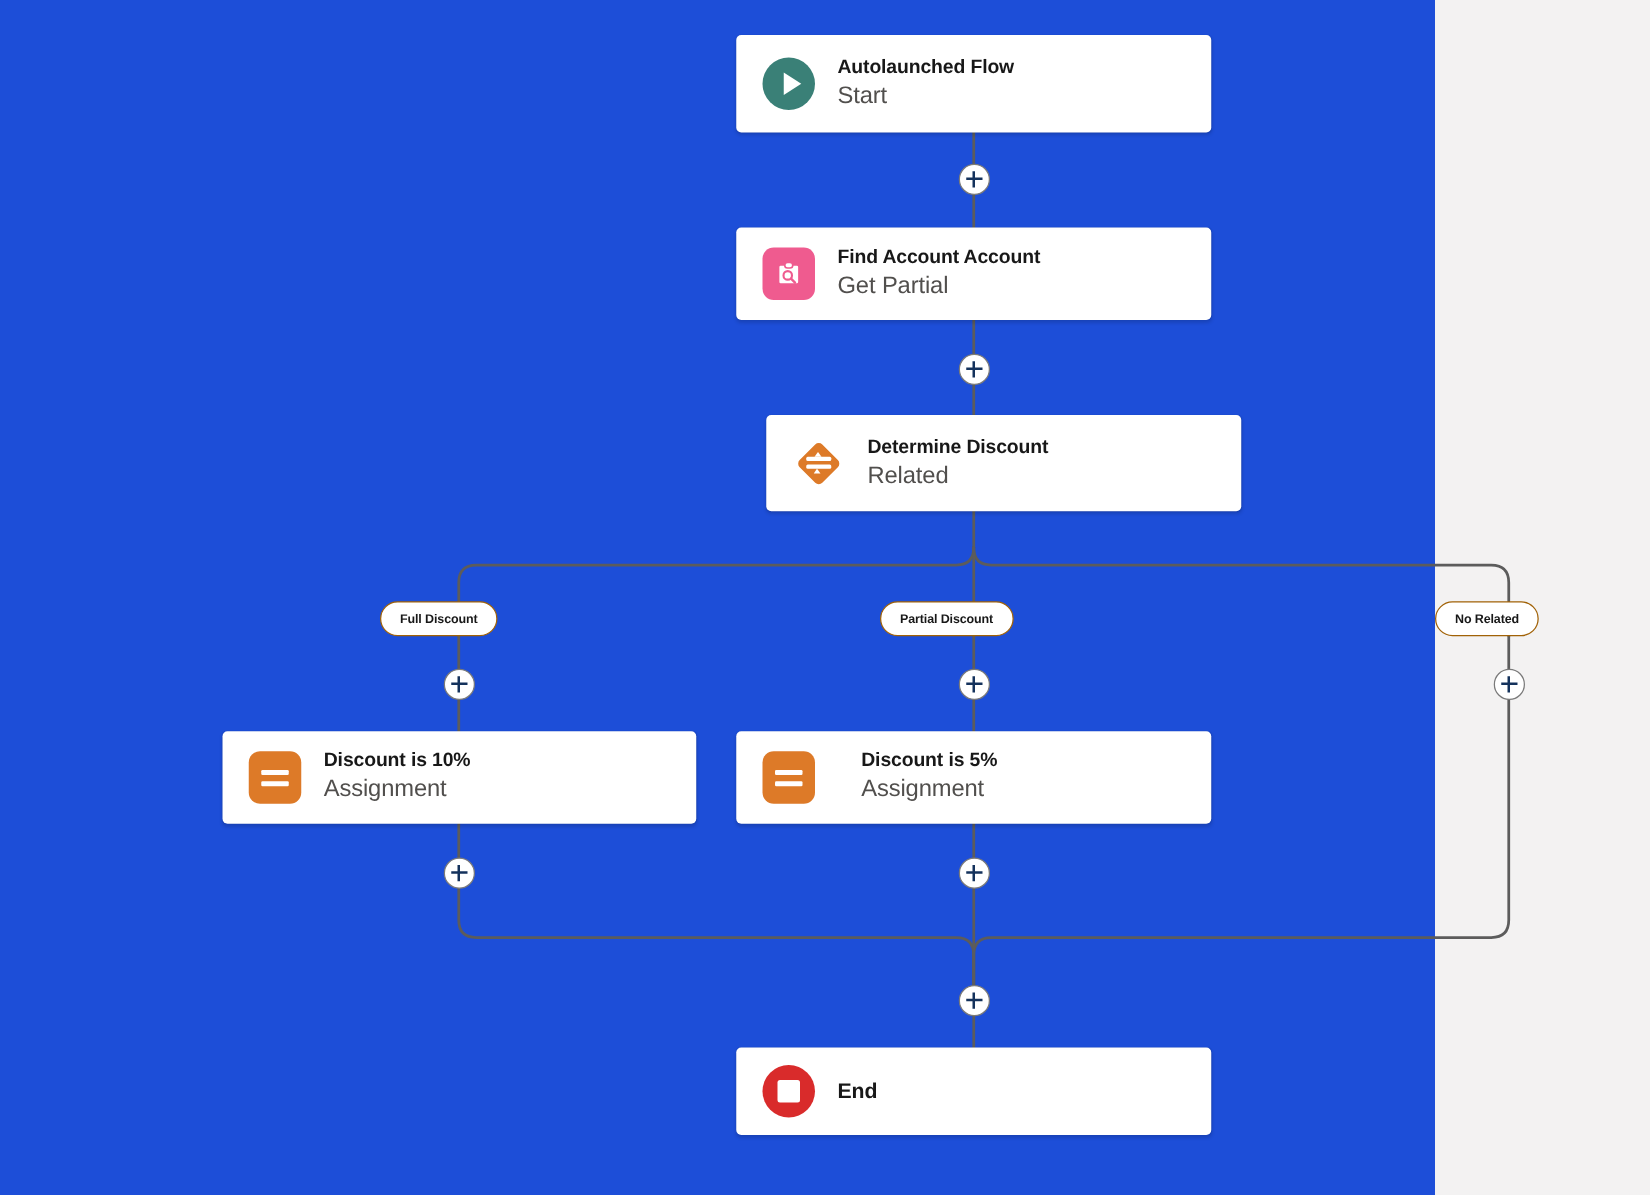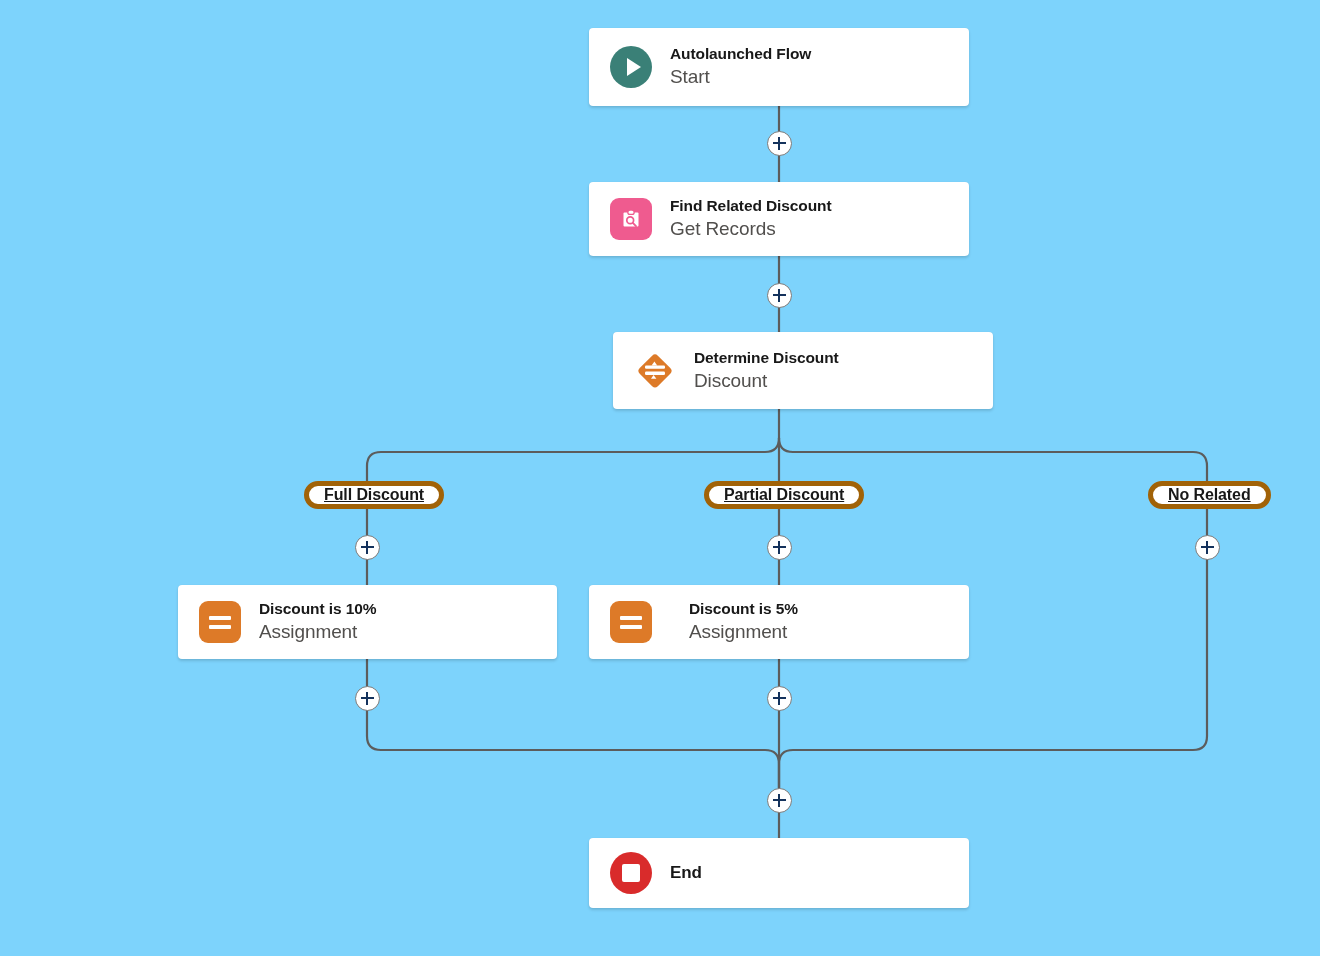--- a/index.html
+++ b/index.html
@@ -7,23 +7,23 @@
   html, body {
     width: 1320px;
     height: 956px;
     background: #f3f2f2;
     font-family: "Liberation Sans", sans-serif;
     overflow: hidden;
   }
 
   #canvas {
     position: relative;
-    width: 1320px;
+    width: 1148px;
     height: 956px;
-    background: #7dd3fc;
+    background: #1d4ed8;
   }
 
   
   #connectors {
     position: absolute;
     left: 0; top: 0;
     width: 1320px;
     height: 956px;
     pointer-events: none;
   }
@@ -128,32 +128,31 @@
     width: 18px; height: 18px;
     background: #ffffff;
     border-radius: 2px;
   }
 
   
   .branch-label {
     position: absolute;
     height: 28px;
     background: #ffffff;
-    border: 5px solid #a16207;
+    border: 1px solid #a16207;
     border-radius: 14px;
     display: flex;
     align-items: center;
     justify-content: center;
     padding: 0 15px;
-    font-size: 16px;
+    font-size: 10px;
     font-weight: bold;
     color: #181818;
     letter-spacing: -0.1px;
     white-space: nowrap;
-    text-decoration: underline;
   }
 
   
   .plus-btn {
     position: absolute;
     width: 25px;
     height: 25px;
     border-radius: 50%;
     background: #ffffff;
     border: 1px solid #7a7a7a;
@@ -225,40 +224,40 @@
       <div class="icon-getrecords">
         <svg width="26" height="26" viewBox="0 0 26 26">
           <path d="M6.5 6.5 h13 a1 1 0 0 1 1 1 v12 a1 1 0 0 1 -1 1 h-13 a1 1 0 0 1 -1 -1 v-12 a1 1 0 0 1 1 -1 z" fill="#ffffff"></path>
           <rect x="9.8" y="4" width="6.4" height="4.4" rx="2.2" fill="#ffffff" stroke="#ef5b8f" stroke-width="1.3"></rect>
           <circle cx="12.2" cy="14.3" r="3.4" fill="none" stroke="#ef5b8f" stroke-width="1.7"></circle>
           <path d="M14.8 16.9 L18 20.1" stroke="#ef5b8f" stroke-width="1.9" stroke-linecap="round"></path>
         </svg>
       </div>
     </div>
     <div class="node-text">
-      <div class="node-title">Find Related Discount</div>
-      <div class="node-subtitle">Get Records</div>
+      <div class="node-title">Find Account Account</div>
+      <div class="node-subtitle">Get Partial</div>
     </div>
   </div>
 
   <div class="node" style="left:589px; top:332px; width:380px; height:77px;margin-left:24px;">
     <div class="node-icon">
       <div class="icon-decision">
         <svg width="42" height="42" viewBox="0 0 42 42">
           <rect x="21" y="2.8" width="25.6" height="25.6" rx="4" transform="rotate(45 21 2.8)" fill="#dd7a28"></rect>
           <rect x="11" y="15.4" width="20" height="3.3" rx="1.2" fill="#ffffff"></rect>
           <rect x="11" y="21.6" width="20" height="3.3" rx="1.2" fill="#ffffff"></rect>
           <path d="M17.6 15.4 L20.4 11.6 L23.2 15.4 Z" fill="#ffffff"></path>
           <path d="M19.6 25 L22.4 28.8 L17 28.8 Z" fill="#ffffff"></path>
         </svg>
       </div>
     </div>
     <div class="node-text">
       <div class="node-title">Determine Discount</div>
-      <div class="node-subtitle">Discount</div>
+      <div class="node-subtitle">Related</div>
     </div>
   </div>
 
   <div class="node" style="left:178px; top:585px; width:379px; height:74px;">
     <div class="node-icon">
       <div class="icon-assignment">
         <div class="bar"></div>
         <div class="bar"></div>
       </div>
     </div>

